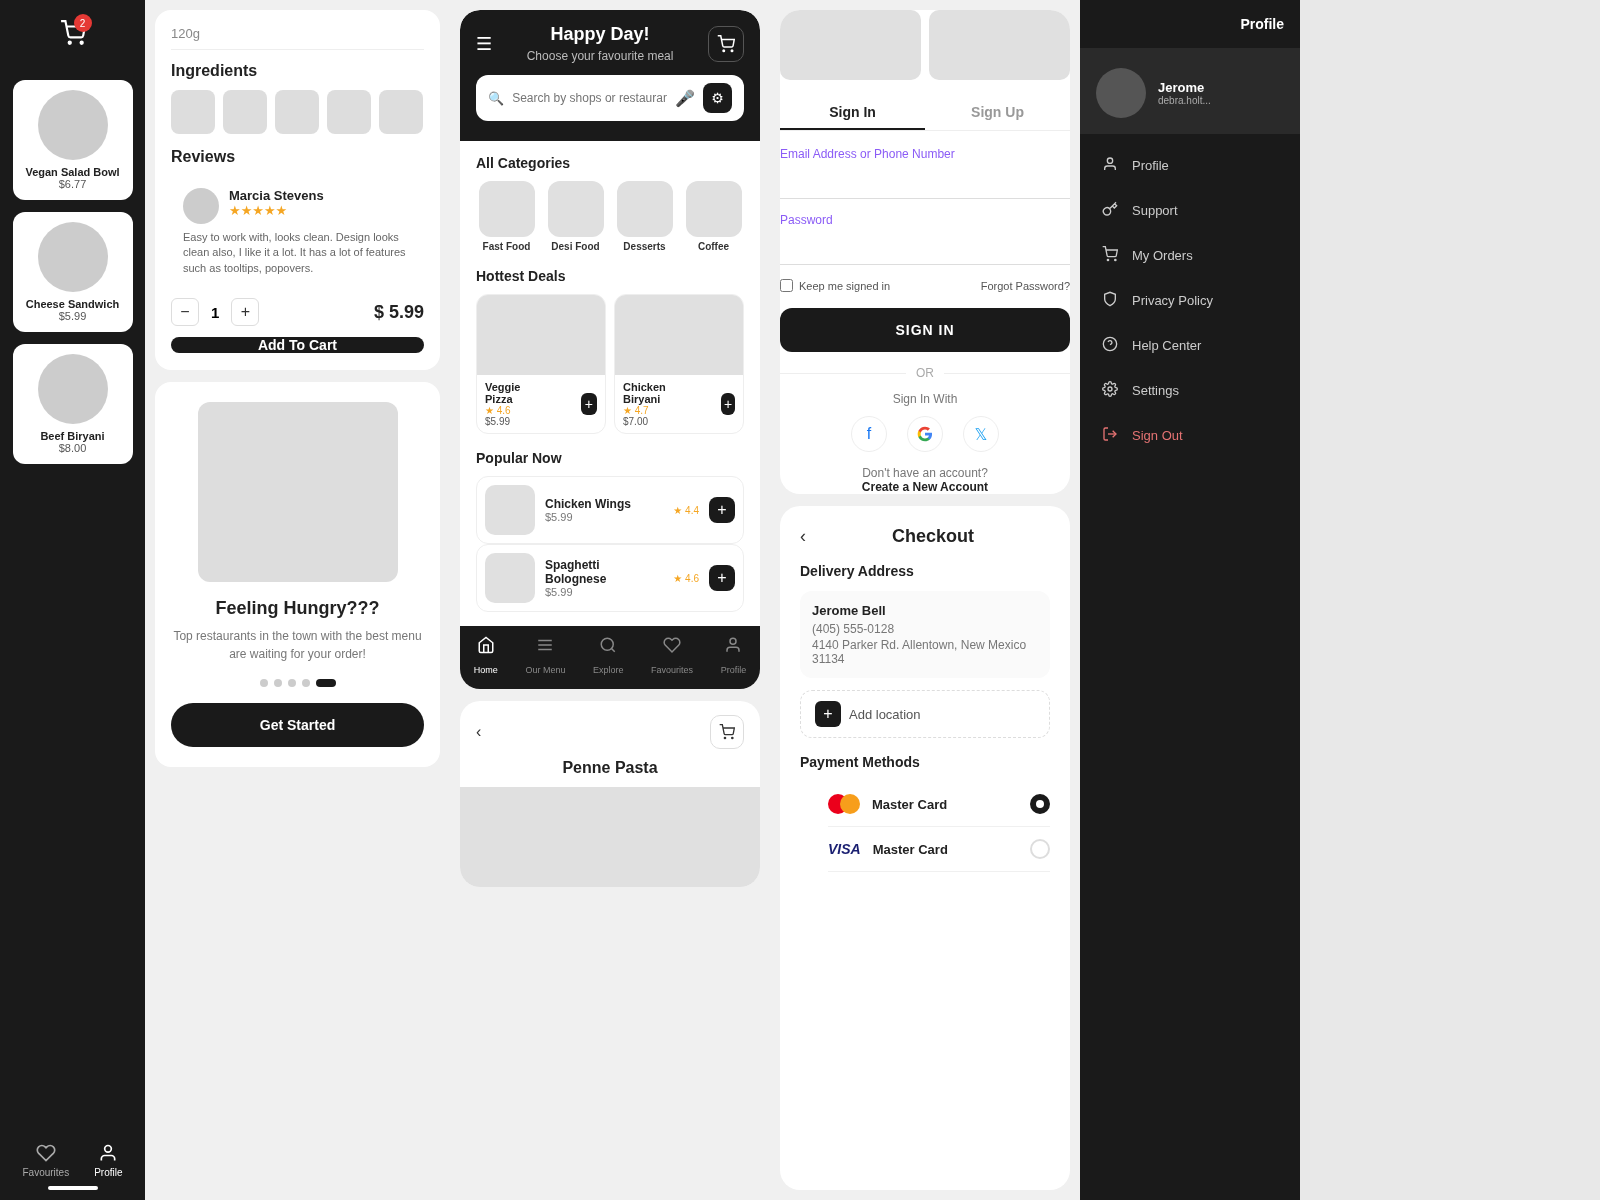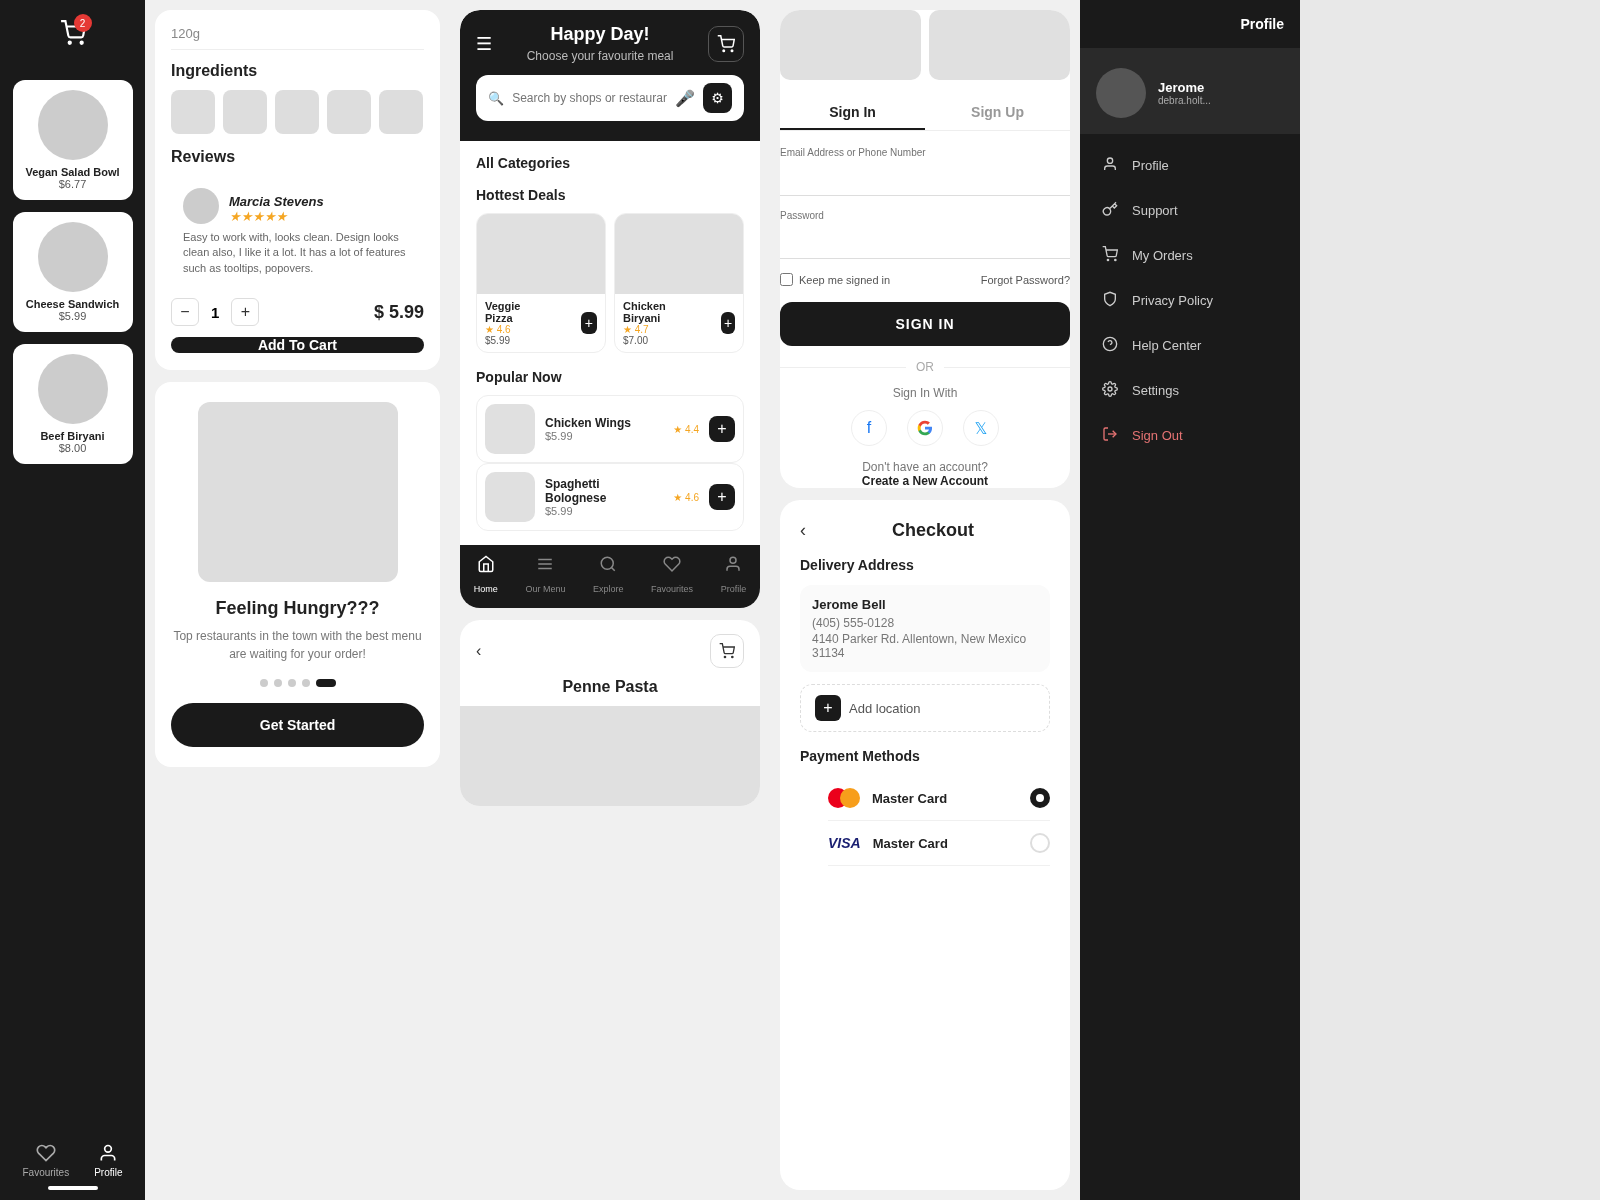--- a/index.html
+++ b/index.html
@@ -126,21 +126,21 @@
                   linear-gradient(to top-right, transparent 45%, #aaa 45%, #aaa 55%, transparent 55%);
     }
     .reviews-section { margin-top: 10px; }
     .review-card {
       background: #fff;
       border-radius: 12px;
       padding: 12px;
       margin-bottom: 8px;
     }
     .reviewer-row {
-      display: flex; align-items: flex-end; gap: 10px; margin-bottom: 6px; font-style: italic;
+      display: flex; align-items: flex-start; gap: 10px; margin-bottom: 6px;
     }
     .avatar-sm {
       width: 36px; height: 36px;
       border-radius: 50%;
       background: #ccc;
       position: relative; overflow: hidden;
     }
     .avatar-sm::after {
       content: '';
       position: absolute; top: 0; left: 0; right: 0; bottom: 0;
@@ -449,21 +449,21 @@
       display: flex; border-bottom: 1px solid #eee; margin-bottom: 16px;
     }
     .auth-tab {
       flex: 1; text-align: center; padding: 8px; font-size: 14px;
       font-weight: 600; color: #999; cursor: pointer;
     }
     .auth-tab.active {
       color: #222;
       border-bottom: 2px solid #1a1a1a;
     }
-    .auth-label { font-size: 10px; color: #737373; margin-bottom: 6px; }
+    .auth-label { font-size: 12px; color: #8b5cf6; margin-bottom: 6px; }
     .auth-input {
       border: none; border-bottom: 1px solid #ddd;
       width: 100%; padding: 8px 0;
       font-size: 13px; color: #222; outline: none;
       margin-bottom: 14px;
       background: transparent;
     }
     .auth-options {
       display: flex; align-items: center; justify-content: space-between;
       margin-bottom: 16px;
@@ -742,20 +742,38 @@
         <input type="text" placeholder="Search by shops or restaurants..." style="">
         <span class="mic-btn">🎤</span>
         <button class="filter-btn">⚙</button>
       </div>
     </div>
 
     <div class="app-body">
 
       <div class="categories-section">
         <div class="cat-title">All Categories</div>
+        <div class="categories-grid">
+          <div class="cat-item">
+            <div class="cat-img"></div>
+            <span class="cat-label">Fast Food</span>
+          </div>
+          <div class="cat-item">
+            <div class="cat-img"></div>
+            <span class="cat-label">Desi Food</span>
+          </div>
+          <div class="cat-item">
+            <div class="cat-img"></div>
+            <span class="cat-label">Desserts</span>
+          </div>
+          <div class="cat-item">
+            <div class="cat-img"></div>
+            <span class="cat-label">Coffee</span>
+          </div>
+        </div>
       </div>
 
       <div class="deals-section">
         <div class="cat-title">Hottest Deals</div>
         <div class="deal-cards-row">
           <div class="deal-card">
             <div class="deal-card-img"></div>
             <div class="deal-card-info">
               <div>
                 <div class="deal-name">Veggie Pizza</div>

